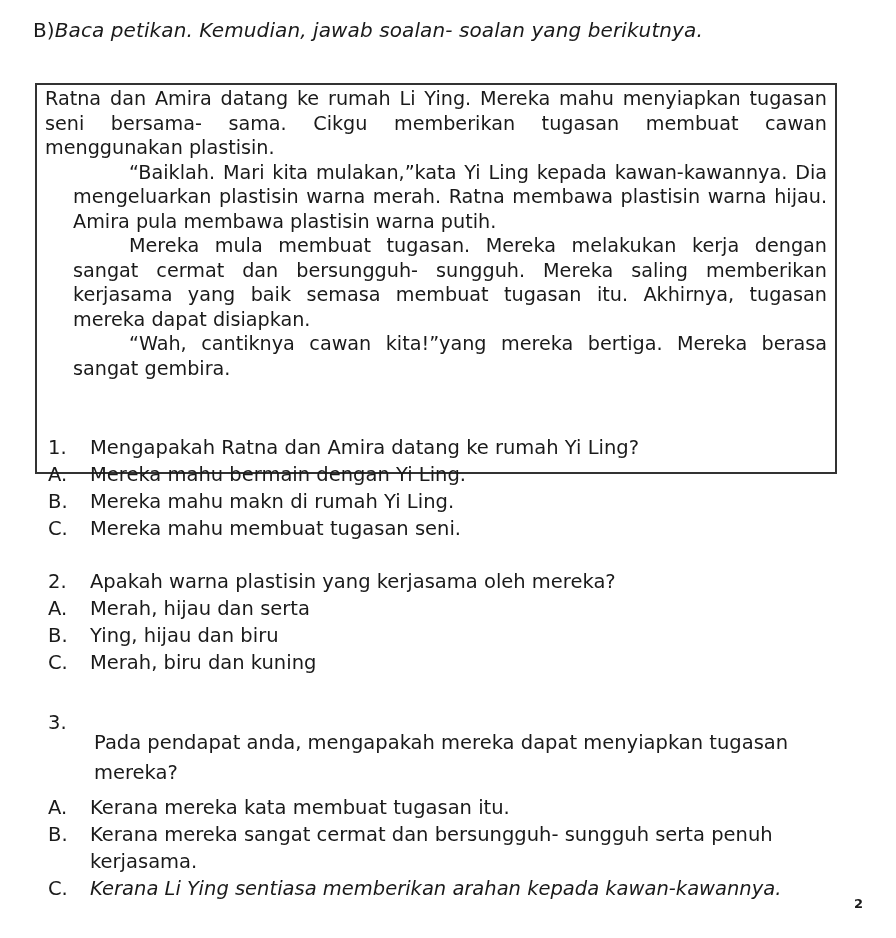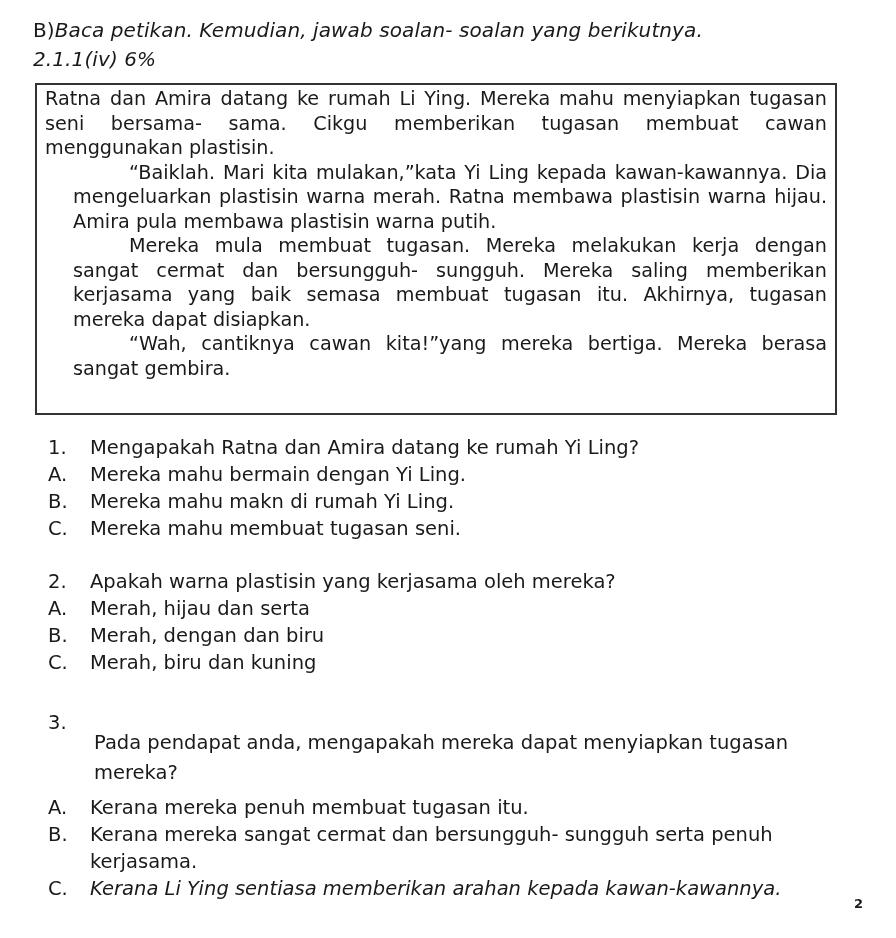--- a/index.html
+++ b/index.html
@@ -24,21 +24,21 @@
       letter-spacing: 0.1px;
     }
     .header .title em { font-style: italic; }
     .header .code { font-style: italic; }
 
     .passage {
       position: absolute;
       left: 35px;
       top: 83px;
       width: 802px;
-      height: 332px;
+      height: 391px;
       border: 2px solid #333;
       box-sizing: border-box;
       padding: 2px 8px 0 8px;
       font-size: 19.2px;
       line-height: 24.5px;
       text-align: justify;
     }
     .passage p {
       margin: 0;
       text-align: justify;
@@ -73,21 +73,20 @@
       font-weight: bold;
     }
   </style>
 </head>
 <body>
 
 <div class="header">
   <div class="title">
     <span>B)</span><em>Baca petikan. Kemudian, jawab soalan- soalan yang berikutnya.</em>
   </div>
-  <div class="code">2.1.1(iv) 6%</div>
 </div>
 
 <div class="passage">
   <p>Ratna dan Amira datang ke rumah Li Ying. Mereka mahu menyiapkan tugasan seni bersama- sama. Cikgu memberikan tugasan membuat cawan menggunakan plastisin.</p>
   <p class="indent">“Baiklah. Mari kita mulakan,”kata Yi Ling kepada kawan-kawannya. Dia mengeluarkan plastisin warna merah. Ratna membawa plastisin warna hijau. Amira pula membawa plastisin warna putih.</p>
   <p class="indent">Mereka mula membuat tugasan. Mereka melakukan kerja dengan sangat cermat dan bersungguh- sungguh. Mereka saling memberikan kerjasama yang baik semasa membuat tugasan itu. Akhirnya, tugasan mereka dapat disiapkan.</p>
   <p class="indent">“Wah, cantiknya cawan kita!”yang mereka bertiga. Mereka berasa sangat gembira.</p>
 </div>
 
 <div class="questions">
@@ -115,36 +114,36 @@
     <div class="q-line">
       <span class="num">2.</span>
       <span class="txt">Apakah warna plastisin yang kerjasama oleh mereka?</span>
     </div>
     <div class="opt-line">
       <span class="num">A.</span>
       <span class="txt">Merah, hijau dan serta</span>
     </div>
     <div class="opt-line">
       <span class="num">B.</span>
-      <span class="txt">Merah, dengan dan biru</span>
+      <span class="txt">Ying, hijau dan biru</span>
     </div>
     <div class="opt-line">
       <span class="num">C.</span>
       <span class="txt">Merah, biru dan kuning</span>
     </div>
   </div>
 
   <div class="q-block" style="top:274px;">
     <div class="q-line" style="line-height:30px; margin-bottom:6px;">
       <span class="num">3.</span>
       <span class="txt" style="padding-left:4px;margin-top:20px;">Pada pendapat anda, mengapakah mereka dapat menyiapkan tugasan mereka?</span>
     </div>
     <div class="opt-line">
       <span class="num">A.</span>
-      <span class="txt" style="max-width:720px;">Kerana mereka penuh membuat tugasan itu.</span>
+      <span class="txt" style="max-width:720px;">Kerana mereka kata membuat tugasan itu.</span>
     </div>
     <div class="opt-line">
       <span class="num">B.</span>
       <span class="txt" style="max-width:700px;">Kerana mereka sangat cermat dan bersungguh- sungguh serta penuh kerjasama.</span>
     </div>
     <div class="opt-line">
       <span class="num">C.</span>
       <span class="txt" style="max-width:720px;font-style:italic;">Kerana Li Ying sentiasa memberikan arahan kepada kawan-kawannya.</span>
     </div>
   </div>

